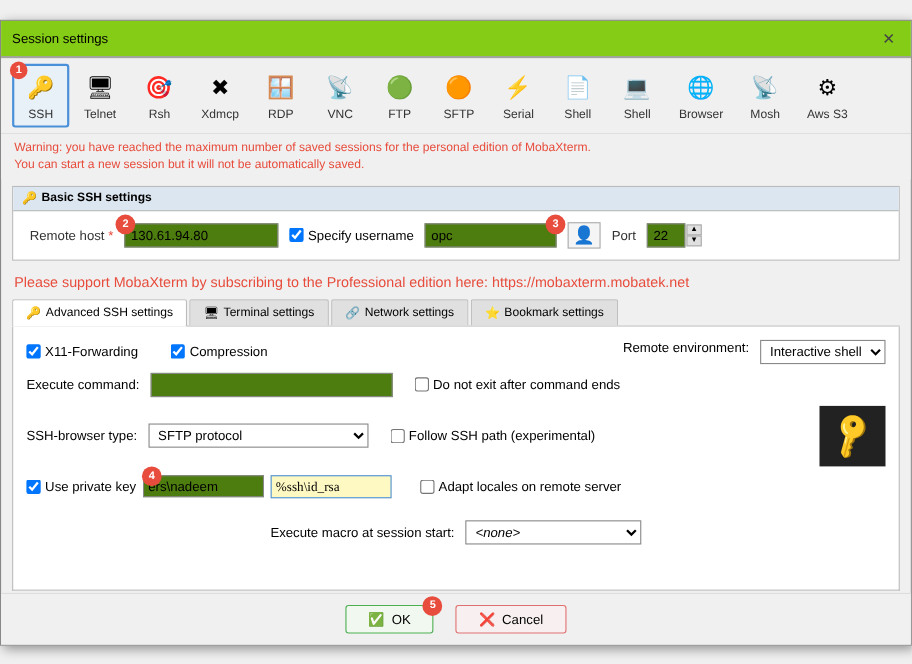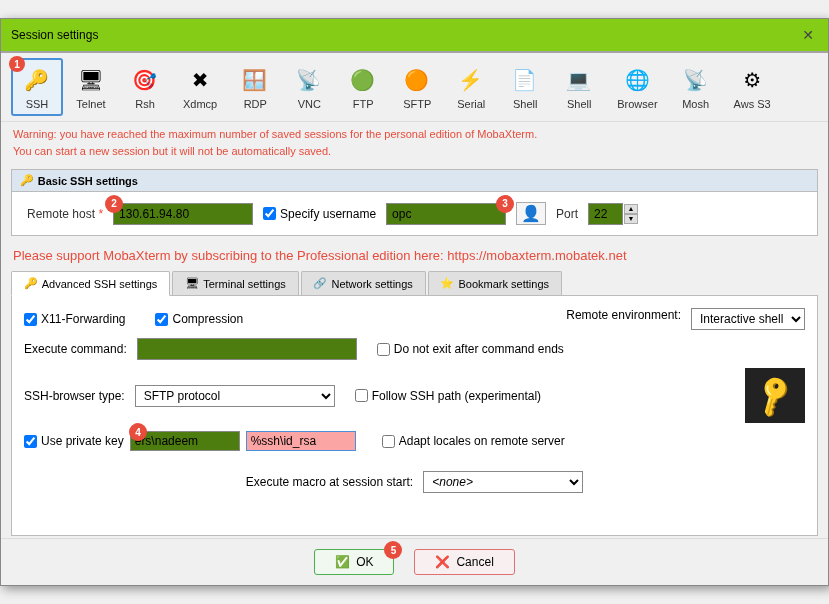--- a/index.html
+++ b/index.html
@@ -192,22 +192,23 @@
       border: 1px solid #888;
       padding: 2px 4px;
       font-size: 12px;
       width: 110px;
     }
 
     .private-key-input2 {
       border: 1px solid #4a90d9;
       padding: 2px 4px;
       font-size: 12px;
-      background: #fca5a5;
+      background: #fef9c3;
       width: 110px;
+      font-family: Liberation Serif, serif;
     }
 
     .key-icon-box {
       width: 60px; height: 55px;
       background: #222;
       display: flex;
       align-items: center;
       justify-content: center;
       font-size: 28px;
       margin-left: auto;

